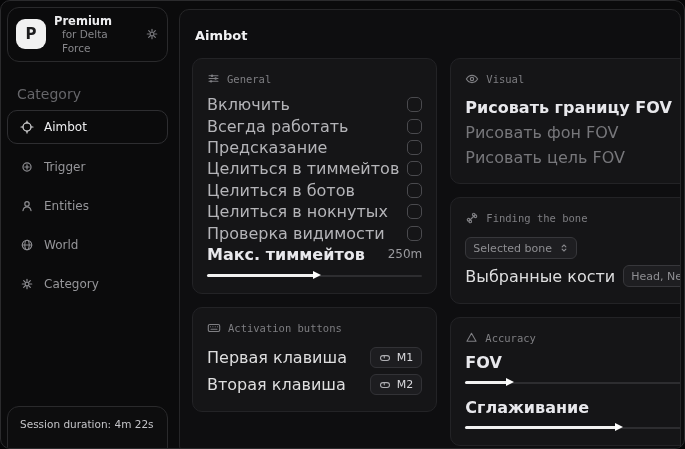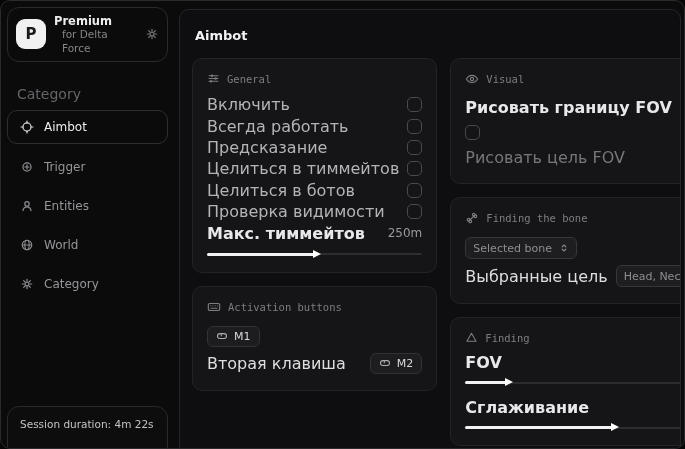--- a/index.html
+++ b/index.html
@@ -175,20 +175,24 @@
           </div>
           <div class="row g-row">
             <span class="row-label">Целиться в тиммейтов</span>
             <span class="checkbox"></span>
           </div>
           <div class="row g-row">
             <span class="row-label">Целиться в ботов</span>
             <span class="checkbox"></span>
           </div>
           <div class="row g-row">
+            <span class="row-label">Целиться в нокнутых</span>
+            <span class="checkbox"></span>
+          </div>
+          <div class="row g-row">
             <span class="row-label">Проверка видимости</span>
             <span class="checkbox"></span>
           </div>
 
           <div class="row g-row">
             <span class="row-label bright">Макс. тиммейтов</span>
             <span class="row-value">250m</span>
           </div>
           <div class="slider">
             <div class="track"></div>
@@ -202,20 +206,21 @@
             <span class="ico">
               <svg width="14" height="14" viewBox="0 0 16 16" fill="none" stroke="currentColor" stroke-width="1.3" stroke-linecap="round">
                   <rect x="1.5" y="4" width="13" height="8" rx="1.6"></rect>
                   <path d="M4 6.6h.02M6.7 6.6h.02M9.4 6.6h.02M12 6.6h.02M4.6 9.4h6.8"></path>
                 </svg>
             </span>
             <span>Activation buttons</span>
           </div>
 
           <div class="row act-row">
+            <span class="row-label semi">Первая клавиша</span>
             <span class="key-badge">
               <span class="ico">
                 <svg width="12" height="12" viewBox="0 0 16 16" fill="none" stroke="currentColor" stroke-width="1.4" stroke-linecap="round">
                     <rect x="2" y="4.8" width="12" height="6.6" rx="3.3"></rect>
                     <path d="M7 4.8v3"></path>
                   </svg>
               </span>
               <span>M1</span>
             </span>
           </div>
@@ -252,20 +257,21 @@
             <span class="ctrls">
               <span class="swatch" style="background:#ffffff"></span>
               <span class="checkbox checked">
                 <svg width="10" height="10" viewBox="0 0 16 16" fill="none" stroke="currentColor" stroke-width="2.4" stroke-linecap="round" stroke-linejoin="round">
                     <path d="M3.2 8.6l3.2 3.2 6.4-7.4"></path>
                   </svg>
               </span>
             </span>
           </div>
           <div class="row vis-row">
+            <span class="row-label dim">Рисовать фон FOV</span>
             <span class="ctrls">
               <span class="checkbox"></span>
             </span>
           </div>
           <div class="row vis-row">
             <span class="row-label dim">Рисовать цель FOV</span>
             <span class="ctrls">
               <span class="swatch" style="background:#ffffff"></span>
               <span class="checkbox"></span>
             </span>
@@ -290,40 +296,40 @@
             <span class="select sel-1">
               <span class="sel-val">Selected bone</span>
               <span class="ico">
                 <svg width="10" height="10" viewBox="0 0 16 16" fill="none" stroke="currentColor" stroke-width="1.8" stroke-linecap="round" stroke-linejoin="round">
                     <path d="M5 6.2 8 3.2l3 3M5 9.8l3 3 3-3"></path>
                   </svg>
               </span>
             </span>
           </div>
           <div class="row bone-row">
-            <span class="row-label semi">Выбранные цель</span>
+            <span class="row-label semi">Выбранные кости</span>
             <span class="select sel-2">
               <span class="sel-val">Head, Neck, Body, Pe...</span>
               <span class="ico">
                 <svg width="10" height="10" viewBox="0 0 16 16" fill="none" stroke="currentColor" stroke-width="1.8" stroke-linecap="round" stroke-linejoin="round">
                     <path d="M5 6.2 8 3.2l3 3M5 9.8l3 3 3-3"></path>
                   </svg>
               </span>
             </span>
           </div>
         </div>
 
         <div class="card">
           <div class="sec-head">
             <span class="ico">
               <svg width="13" height="13" viewBox="0 0 16 16" fill="none" stroke="currentColor" stroke-width="1.3" stroke-linejoin="round">
                   <path d="M8 2.8 13.6 12.6H2.4Z"></path>
                 </svg>
             </span>
-            <span>Finding</span>
+            <span>Accuracy</span>
           </div>
 
           <div class="acc-group">
             <div class="row acc-row">
               <span class="row-label bright">FOV</span>
               <span class="row-value">60°</span>
             </div>
             <div class="slider">
               <div class="track"></div>
               <div class="fill" style="width: 14%;"></div>

